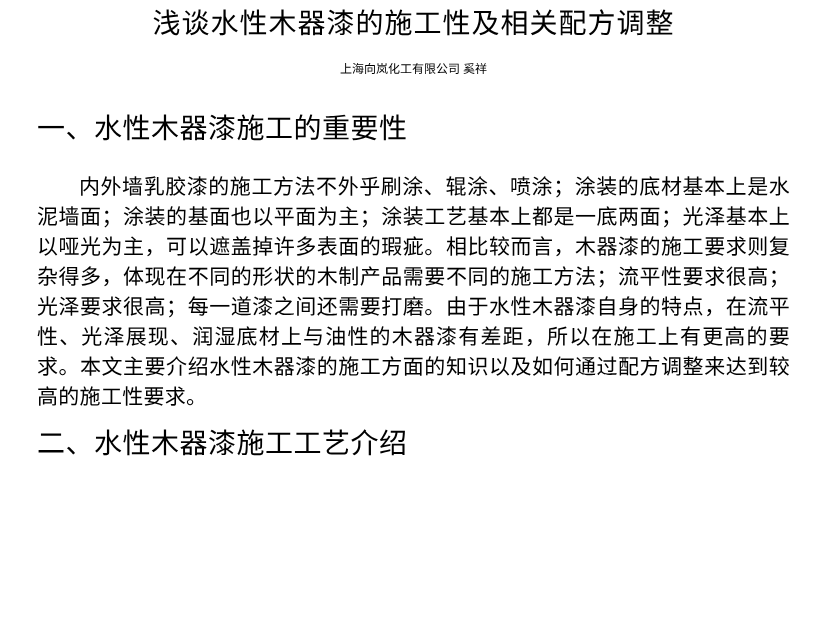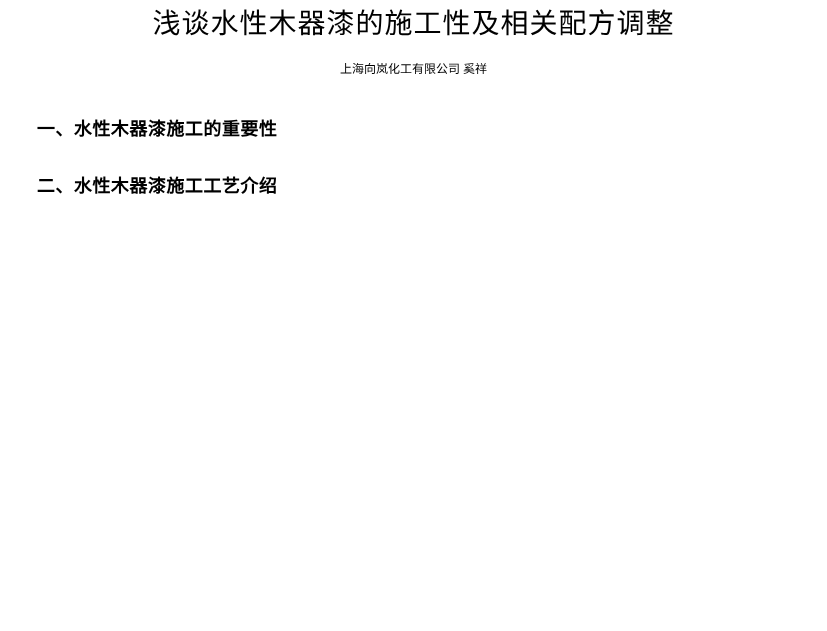--- a/index.html
+++ b/index.html
@@ -23,22 +23,22 @@
     text-align: center;
     letter-spacing: 1px;
   }
   .doc-byline {
     font-size: 12px;
     line-height: 26px;
     text-align: center;
     margin-top: 14px;
   }
   .section-heading {
-    font-size: 18px;
-    font-weight: bold;
+    font-size: 28px;
+    font-weight: normal;
     line-height: 28px;
     margin-top: 33px;
     letter-spacing: 0.5px;
   }
   .section-heading.second {
     margin-top: 18px;
   }
   .body-para {
     font-size: 21px;
     line-height: 30px;
@@ -56,17 +56,18 @@
 
 <div class="doc-page">
 
   <h1 class="doc-title">浅谈水性木器漆的施工性及相关配方调整</h1>
 
   <div class="doc-byline">上海向岚化工有限公司  奚祥</div>
 
   <h2 class="section-heading">一、水性木器漆施工的重要性</h2>
 
   <div class="para-block">
+    <p class="body-para">内外墙乳胶漆的施工方法不外乎刷涂、辊涂、喷涂；涂装的底材基本上是水泥墙面；涂装的基面也以平面为主；涂装工艺基本上都是一底两面；光泽基本上以哑光为主，可以遮盖掉许多表面的瑕疵。相比较而言，木器漆的施工要求则复杂得多，体现在不同的形状的木制产品需要不同的施工方法；流平性要求很高；光泽要求很高；每一道漆之间还需要打磨。由于水性木器漆自身的特点，在流平性、光泽展现、润湿底材上与油性的木器漆有差距，所以在施工上有更高的要求。本文主要介绍水性木器漆的施工方面的知识以及如何通过配方调整来达到较高的施工性要求。</p>
   </div>
 
   <h2 class="section-heading second">二、水性木器漆施工工艺介绍</h2>
 
 </div>
 
 </body></html>

